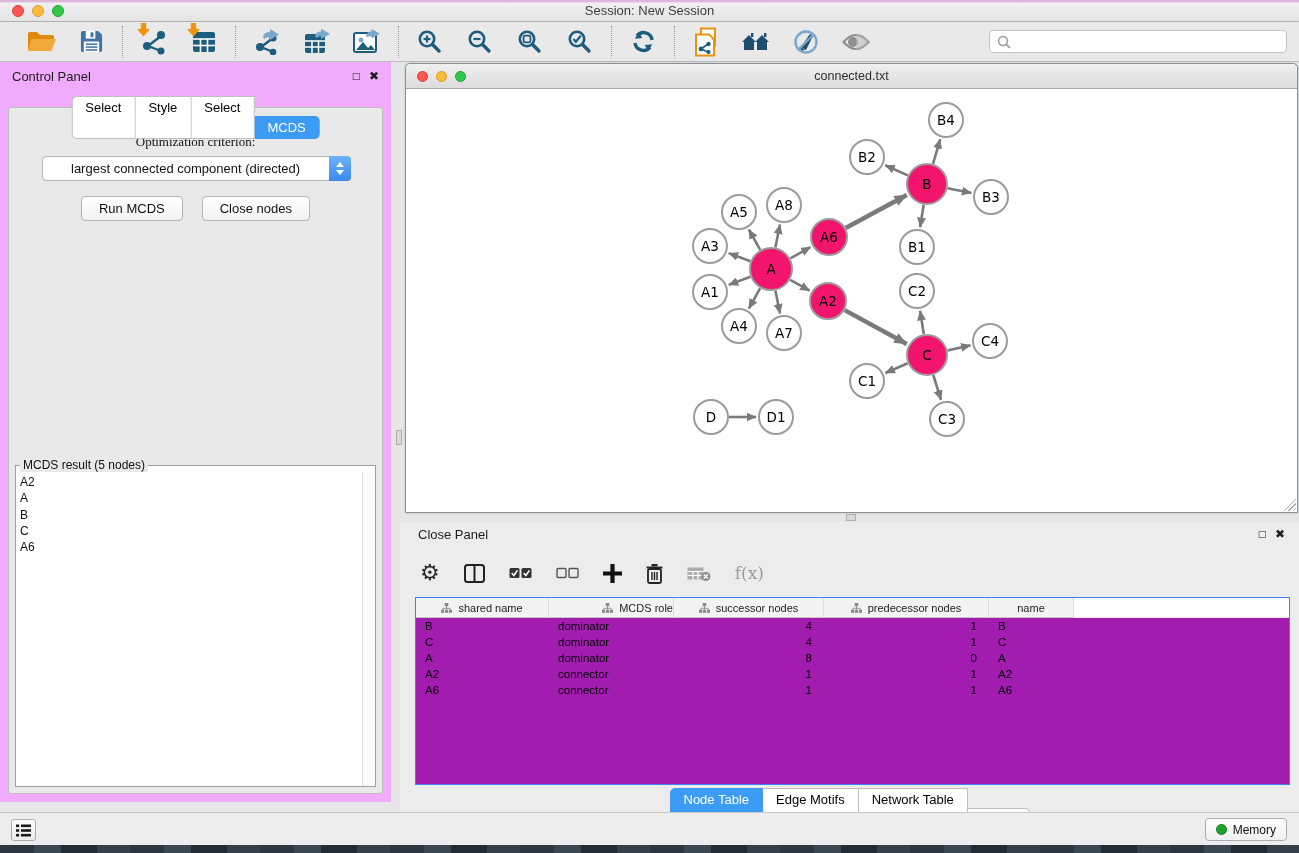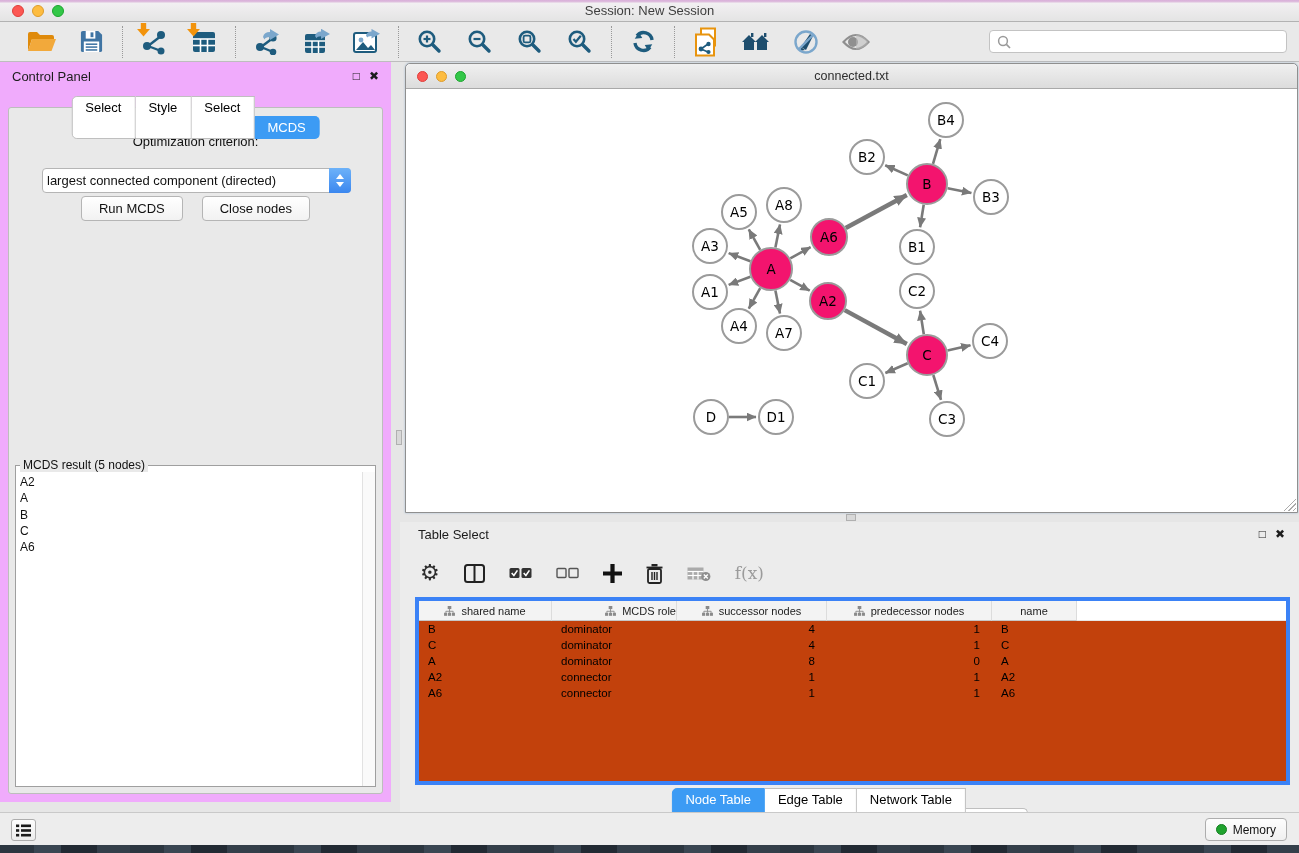--- a/index.html
+++ b/index.html
@@ -36,24 +36,24 @@
   .panel-header .win-btns { margin-left:auto; display:flex; gap:9px; }
   .win-btn { font-size:12px; color:#1c1c1c; cursor:default; line-height:14px; }
   .seg-tabs { position:absolute; left:50%; transform:translateX(-50%); top:34px; display:flex; z-index:3; }
   .seg-tab { padding:3px 13px; font-size:13px; background:#fff; border:1px solid #bfbfbf; border-left:none;
     color:#000; white-space:nowrap; cursor:default; }
   .seg-tab:first-child { border-left:1px solid #bfbfbf; border-radius:5px 0 0 5px; }
   .seg-tab:last-child { border-radius:0 5px 5px 0;margin-top:20px; }
   .seg-tab.active { background:#3c9bf4; border-color:#3c9bf4; color:#fff; }
   .cp-box { position:absolute; left:8px; right:8px; top:45px; bottom:8px; background:#e9e9e9;
     border:1px solid #bdbdbd; border-radius:3px; }
-  .opt-label { position:absolute; left:0; right:0; top:26px; text-align:center; font-size:13px; color:#111; }
+  .opt-label { position:absolute; left:0; right:0; top:26px; text-align:center; font-size:13px; color:#111;font-family:Liberation Serif, serif; }
   .dropdown { position:absolute; left:33px; right:31px; top:48px; height:25px; background:#fff;
-    border:1px solid #b5b5b5; border-radius:4px; display:flex; align-items:center; padding-left:4px;
-    font-size:13px; color:#111;margin-top:12px; }
+    border:1px solid #b5b5b5; border-radius:4px; display:flex; align-items:center; padding-left:28px;
+    font-size:13px; color:#111; }
   .dd-stepper { position:absolute; right:-1px; top:-1px; bottom:-1px; width:22px; border-radius:0 4px 4px 0;
     background:linear-gradient(180deg,#6db2f9 0,#3b87ef 100%); display:flex; flex-direction:column;
     align-items:center; justify-content:center; gap:3px; }
   .tri-up { width:0; height:0; border-left:4px solid transparent; border-right:4px solid transparent; border-bottom:5px solid #fff; }
   .tri-dn { width:0; height:0; border-left:4px solid transparent; border-right:4px solid transparent; border-top:5px solid #fff; }
   .btn-row { position:absolute; left:0; right:0; top:88px; display:flex; justify-content:center; gap:19px; }
   .btn { background:linear-gradient(180deg,#ffffff,#f2f2f2); border:1px solid #b5b5b5; border-radius:4px;
     font-size:13px; color:#111; padding:4px 17px; cursor:default; }
   .result-fieldset { position:absolute; left:6px; right:6px; top:350px; bottom:6px;
     border:1px solid #9f9f9f; background:#fff; }
@@ -78,22 +78,22 @@
   .h-grip { position:absolute; left:846px; top:514px; width:10px; height:7px; background:#d8d8d8; border:1px solid #b0b0b0; }
 
   
   .table-panel { position:absolute; left:400px; top:522px; width:899px; height:290px; background:#ececec; }
   .tp-header { height:24px; display:flex; align-items:center; padding:0 14px 0 18px; font-size:13px; color:#1c1c1c; }
   .tp-header .win-btns { margin-left:auto; display:flex; gap:9px; }
   .tp-toolbar { position:absolute; left:20px; top:32px; height:38px; display:flex; align-items:center; gap:24px; }
   .tpi { display:flex; align-items:center; justify-content:center; cursor:default; }
   .gear-glyph { font-family:"DejaVu Sans",sans-serif; font-size:22px; line-height:22px; color:#2c2c2c; }
   .fx-glyph { font-family:"DejaVu Serif","Liberation Serif",serif; font-size:17px; color:#9b9b9b; }
-  .data-table { position:absolute; left:15px; top:75px; width:875px; height:188px; background:#c2410c;
-    border:4px solid #3b82f6; overflow:hidden; }
+  .data-table { position:absolute; left:15px; top:75px; width:875px; height:188px; background:#a21caf;
+    border:1px solid #3b82f6; overflow:hidden; }
   .thead { display:flex; height:20px; }
   .th { background:#f3f3f3; border-right:1px solid #dcdcdc; border-bottom:1px solid #c6c6c6;
     display:flex; align-items:center; justify-content:center; gap:6px; font-size:11px; color:#222; }
   .th-fill { flex:1; border-bottom:1px solid #e6e6e6; background:#fff; }
   .tr { display:flex; height:16px; align-items:center; }
   .td { font-size:11.5px; color:#000; overflow:hidden; white-space:nowrap; }
   .td.left { padding-left:9px; text-align:left; }
   .td.right { padding-right:12px; text-align:right; }
   .bottom-tabs { position:absolute; left:50%; transform:translateX(-50%); top:266px; display:flex; }
   .bottom-tabs .seg-tab { padding:3px 13px; font-size:13px; }
@@ -427,21 +427,21 @@
           <text x="370" y="331.8" text-anchor="middle" font-size="13.5" font-family="&quot;DejaVu Sans&quot;,sans-serif" fill="#000">D1</text>
         </svg>
       <div class="grip-diag"></div>
     </div>
   </div>
   <div class="v-grip"></div>
   <div class="h-grip"></div>
 
   <div class="table-panel">
     <div class="tp-header">
-      <span>Table Select</span>
+      <span>Close Panel</span>
       <span class="win-btns">
         <span class="win-btn">□</span>
         <span class="win-btn">✖</span>
       </span>
     </div>
     <div class="tp-toolbar">
       <span class="tpi gear-glyph">⚙</span>
       <span class="tpi">
         <svg width="21" height="19" viewBox="0 0 21 19">
             <rect x="1" y="1" width="19" height="17" rx="2.5" fill="none" stroke="#222" stroke-width="2"></rect>
@@ -572,21 +572,21 @@
             <div class="td left" style="width: 133px;">A6</div>
             <div class="td left" style="width: 125px;">connector</div>
             <div class="td right" style="width: 150px;">1</div>
             <div class="td right" style="width: 165px;">1</div>
             <div class="td left" style="width: 85px;">A6</div>
           </div>
         </div>
     </div>
     <div class="bottom-tabs">
         <div class="seg-tab active">Node Table</div>
-        <div class="seg-tab">Edge Table</div>
+        <div class="seg-tab">Edge Motifs</div>
         <div class="seg-tab">Network Table</div>
         <div class="seg-tab">Motifs</div>
       </div>
   </div>
 
   <div class="status-bar">
     <div class="task-btn">
       <svg width="15" height="13" viewBox="0 0 15 13">
           <g fill="#1b1b1b">
             <rect x="0" y="0.5" width="3.2" height="2.6"></rect>

